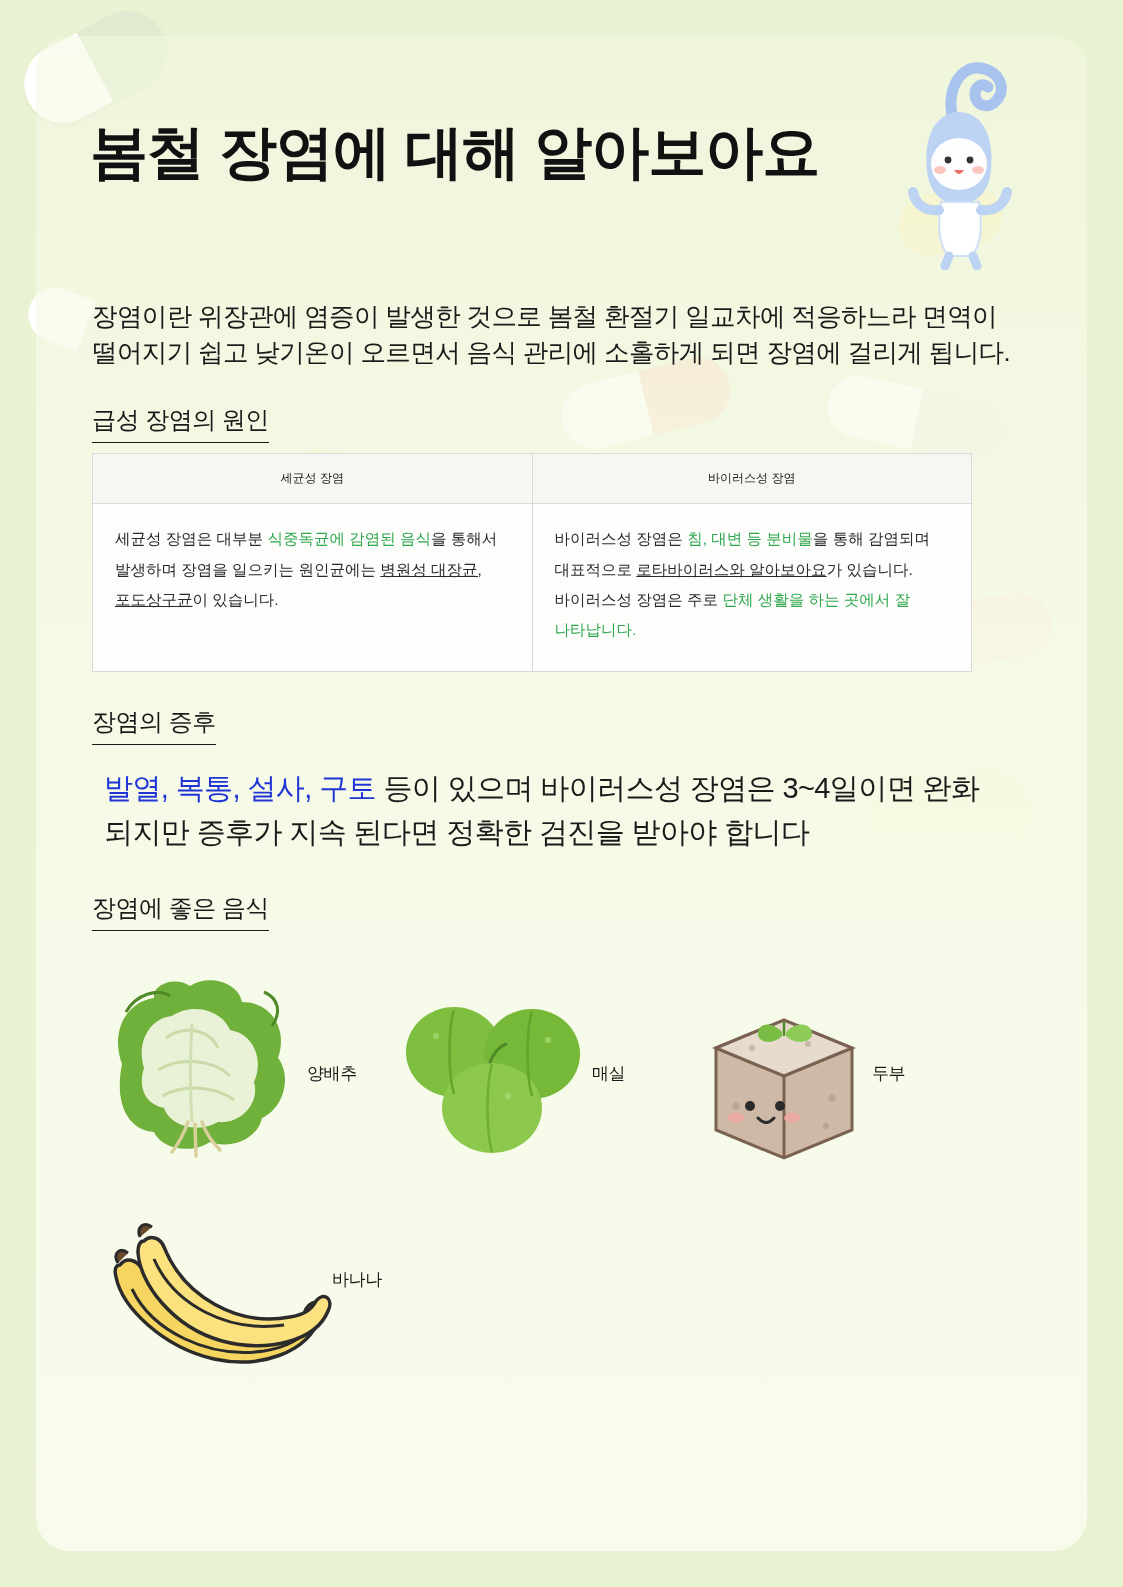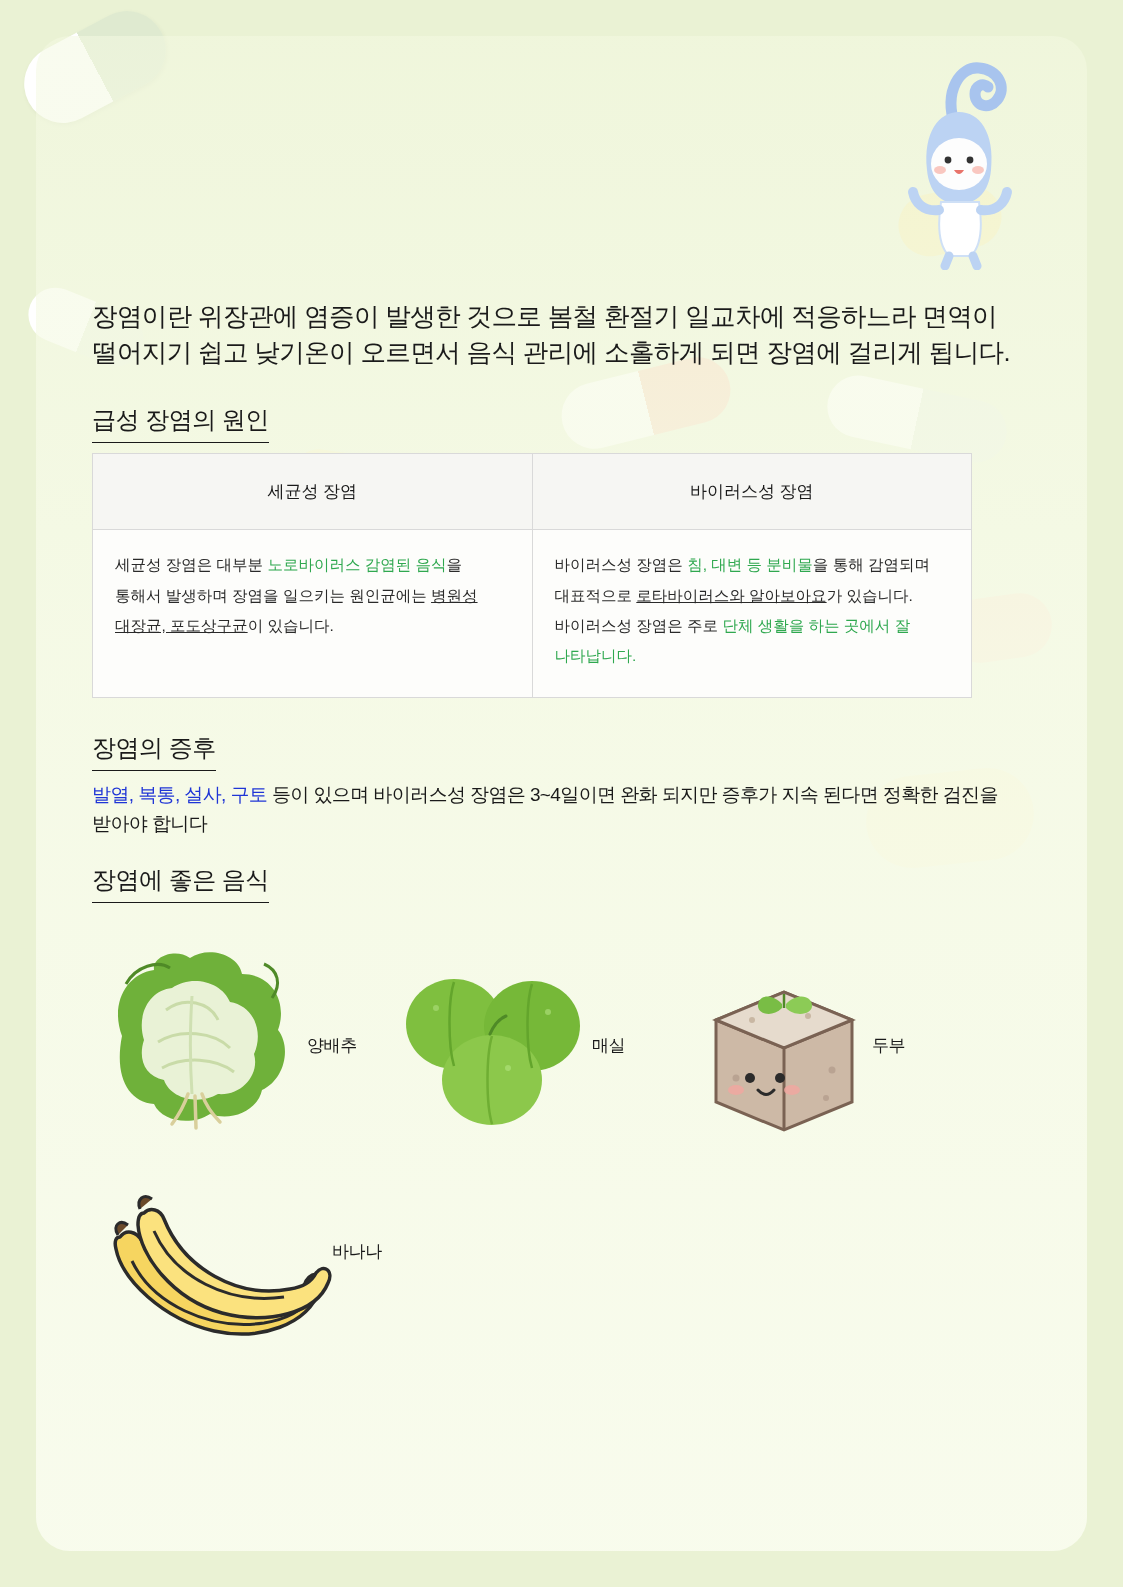--- a/index.html
+++ b/index.html
@@ -96,45 +96,45 @@
   table.cause-table {
     width: 880px;
     border-collapse: collapse;
     background: #fdfdfb;
     border: 1px solid #d9d9d9;
     table-layout: fixed;
   }
   table.cause-table th {
     border: 1px solid #d9d9d9;
     background: #f6f6f3;
-    font-size: 17px;
+    font-size: 12px;
     font-weight: normal;
     color: #1a1a1a;
-    padding: 26px 10px;
+    padding: 16px 10px;
     text-align: center;
   }
   table.cause-table td {
     border: 1px solid #d9d9d9;
     font-size: 15.5px;
     line-height: 1.95;
     color: #2a2a2a;
     padding: 20px 22px 26px 22px;
     vertical-align: top;
     word-break: keep-all;
   }
   .g { color: #2fa84f; }
   .u { text-decoration: underline; }
   .blue { color: #1f35d6; }
 
   .sym-text {
-    font-size: 19px;
+    font-size: 29px;
     line-height: 1.5;
     color: #1a1a1a;
     letter-spacing: -0.6px;
-    margin: 0;
+    margin: 12px;
     word-break: keep-all;
   }
 
   .spacer-sm { height: 26px; }
   .spacer-md { height: 34px; }
 
   
   .food-grid {
     margin-top: 26px;
     width: 900px;
@@ -170,20 +170,21 @@
   <div class="pill" style="left:826px;top:388px;width:182px;height:62px;transform:rotate(12deg);background:linear-gradient(90deg,#ffffff 0 50%,#e6eedd 50% 100%);"></div>
   <div class="pill" style="left:290px;top:452px;width:96px;height:58px;transform:rotate(8deg);background:#f5edb6;"></div>
   <div class="pill" style="left:948px;top:596px;width:104px;height:64px;transform:rotate(-8deg);background:#f8d9bd;"></div>
   <div class="pill" style="left:866px;top:772px;width:168px;height:92px;transform:rotate(-6deg);background:#f3ecb4;"></div>
   <div class="pill" style="left:26px;top:300px;width:120px;height:54px;transform:rotate(22deg);background:linear-gradient(90deg,#ffffff 0 50%,#e8f0da 50% 100%);"></div>
 </div>
 
 <div class="page-card">
 
   <div class="title-row">
+    <div class="main-title">봄철 장염에 대해 알아보아요</div>
 
     <svg class="mascot" viewBox="0 0 132 210">
       <g>
 
         <path d="M62 66 C50 30 68 6 86 8 C106 10 114 28 104 40 C96 50 82 46 82 34 C82 26 90 22 95 27" fill="none" stroke="#a8c4ee" stroke-width="11" stroke-linecap="round"></path>
 
         <path d="M34 110 C30 72 46 52 66 52 C86 52 102 72 98 110 C96 132 84 144 66 144 C48 144 36 132 34 110 Z" fill="#bcd3f3"></path>
 
         <ellipse cx="66" cy="104" rx="28" ry="26" fill="#fdfdfd"></ellipse>
         <circle cx="55" cy="100" r="3.4" fill="#333"></circle>
@@ -212,21 +213,21 @@
       <table class="cause-table">
         <thead>
           <tr>
             <th>세균성 장염</th>
             <th>바이러스성 장염</th>
           </tr>
         </thead>
         <tbody>
           <tr>
             <td>
-              <span><span>세균성 장염은 대부분 </span><span class="g">노로바이러스 감염된 음식</span><span>을 통해서 발생하며 장염을 일으키는 원인균에는 </span><span class="u">병원성 대장균, 포도상구균</span><span>이 있습니다.</span></span>
+              <span><span>세균성 장염은 대부분 </span><span class="g">식중독균에 감염된 음식</span><span>을 통해서 발생하며 장염을 일으키는 원인균에는 </span><span class="u">병원성 대장균, 포도상구균</span><span>이 있습니다.</span></span>
             </td>
             <td>
               <span><span>바이러스성 장염은 </span><span class="g">침, 대변 등 분비물</span><span>을 통해 감염되며 대표적으로 </span><span class="u">로타바이러스와 알아보아요</span><span>가 있습니다. 바이러스성 장염은 주로 </span><span class="g">단체 생활을 하는 곳에서 잘 나타납니다.</span></span>
             </td>
           </tr>
         </tbody>
       </table>
     </div>
 
     <div class="spacer-md"></div>

